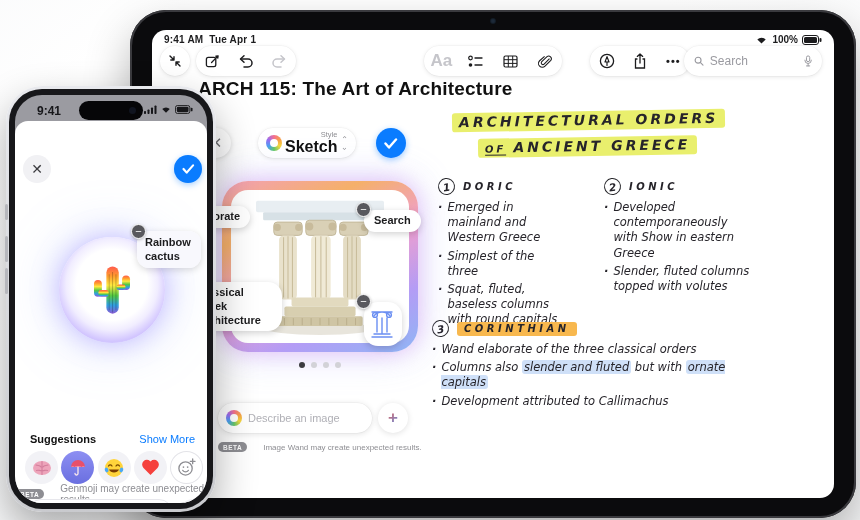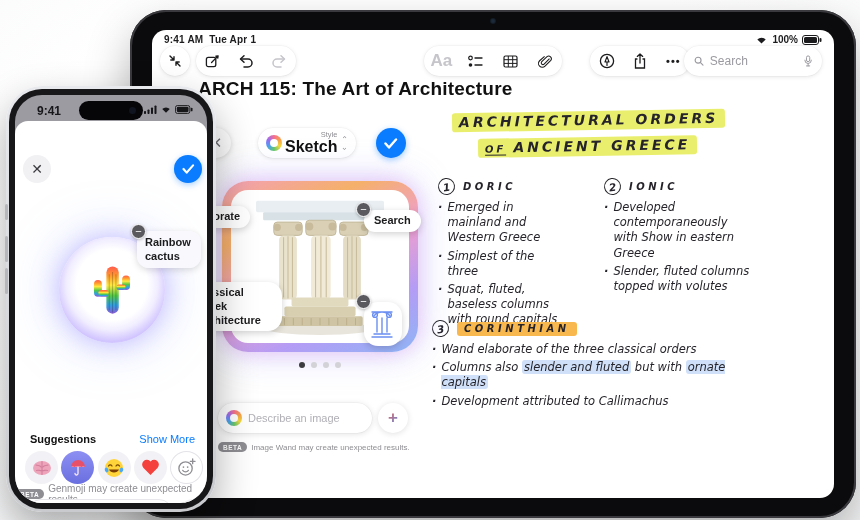--- a/index.html
+++ b/index.html
@@ -77,21 +77,21 @@
   .dots i.on { background:#3c3c40; }
   .iw-input { left:66px; top:373px; width:154px; height:30px; border-radius:16px; padding:0 8px; gap:6px;
               justify-content:flex-start; box-shadow:0 1px 6px rgba(0,0,0,.12), 0 0 0 .5px rgba(0,0,0,.05); }
   .iw-input input { border:none; outline:none; background:transparent; width:112px; font-size:11px;
                     font-family:"Liberation Sans",sans-serif; }
   .iw-input input::placeholder { color:#b0b0b6; }
   .iw-plus { left:226px; top:373px; display:flex; align-items:center; justify-content:center;
              background:#fff; box-shadow:0 1px 6px rgba(0,0,0,.12); }
   .plus-g { font-size:17px; font-weight:bold;
             background:linear-gradient(135deg,#f5604a,#4a90f5); -webkit-background-clip:text; background-clip:text; color:transparent; }
-  .beta-row { display:flex; align-items:center; gap:4px; }
+  .beta-row { display:flex; align-items:center; gap:16px; }
   .beta-badge { background:#8e8e93; color:#fff; font-size:6.5px; font-weight:bold; letter-spacing:.5px;
                 padding:1.5px 5px; border-radius:7px; }
   .beta-txt { font-size:8px; color:#8e8e93; }
 
   
   .iphone { left:6px; top:86px; width:210px; height:426px; border-radius:36px;
             background:linear-gradient(180deg,#e8e9ed,#c9cace); box-shadow:0 18px 40px rgba(0,0,0,.32); }
   .ip-bezel { inset:3px; background:#17171a; border-radius:33px; }
   .ip-screen { inset:9px; border-radius:27px; background:#9b9ba1; overflow:hidden; }
   .island { left:50%; top:6px; transform:translateX(-50%); width:64px; height:19px; border-radius:10px; background:#060608; }

